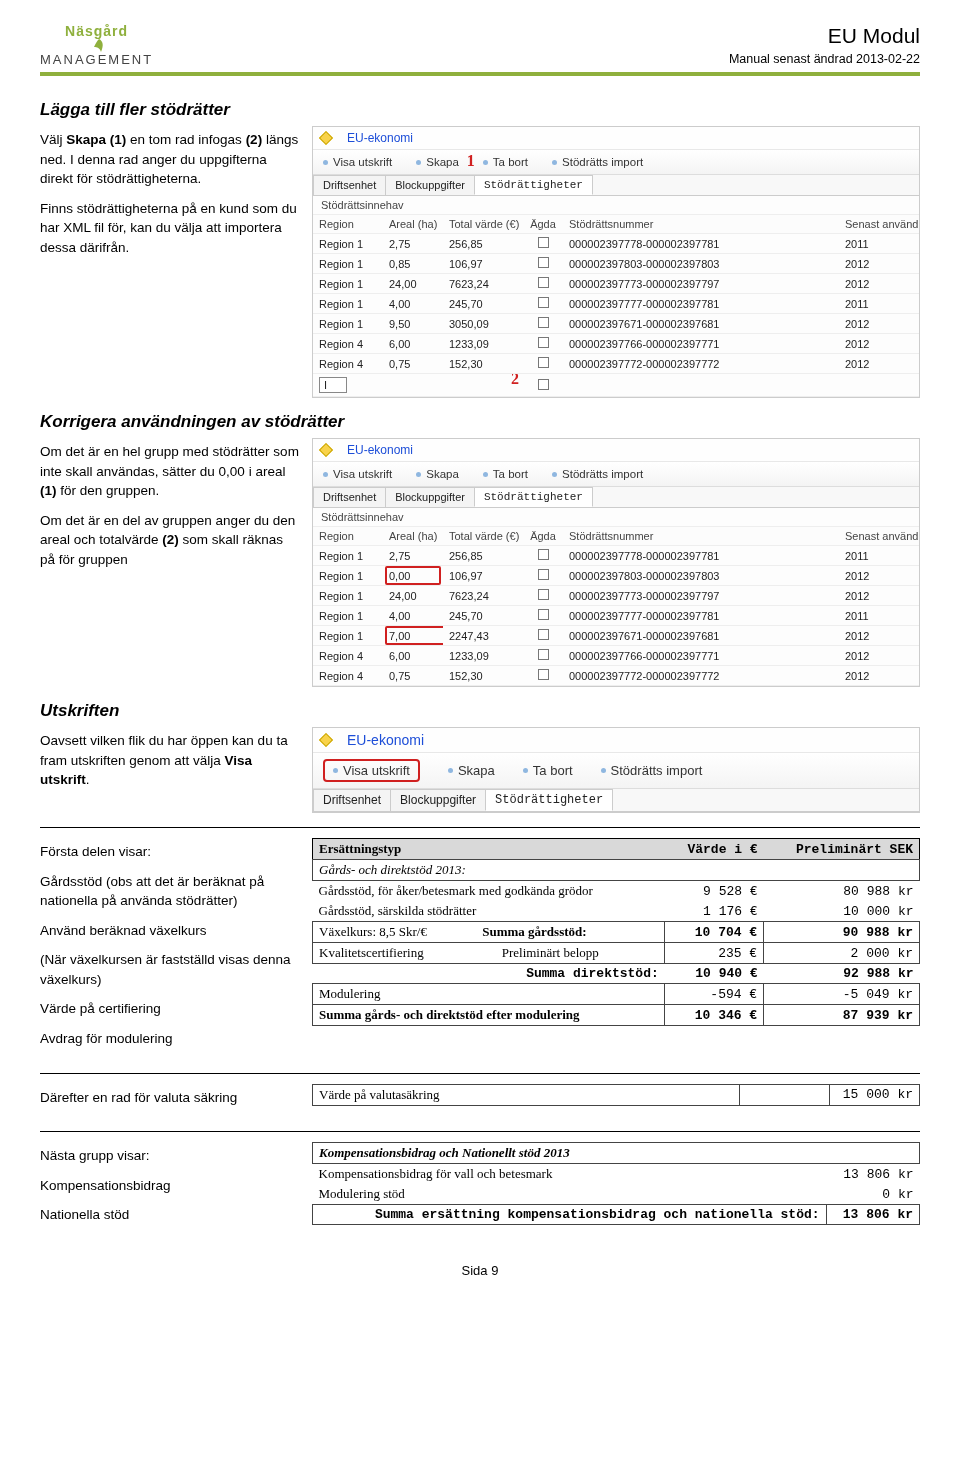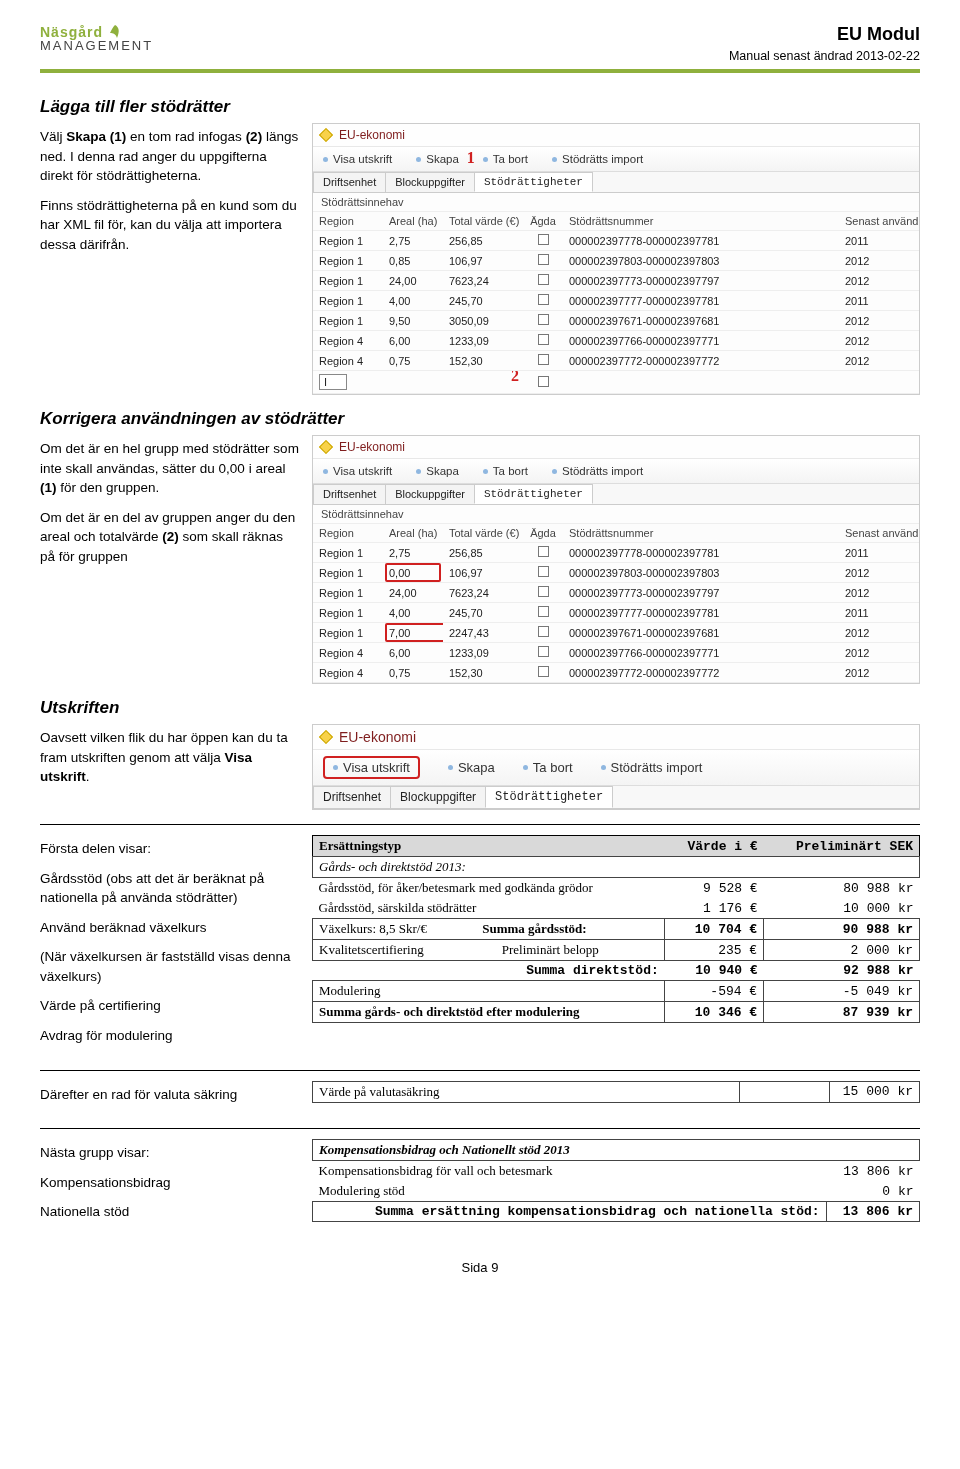--- a/index.html
+++ b/index.html
@@ -22,31 +22,32 @@
     margin-bottom: 24px;
   }
   .logo-block { line-height: 1; }
   .logo-top {
     color: #8fb03d;
     font-size: 14px;
     font-weight: bold;
     letter-spacing: 1px;
     display: flex;
     align-items: center;
+    flex-direction: column;
   }
   .logo-top svg { margin-left: 4px; }
   .logo-bottom {
     color: #444;
     font-size: 13px;
     letter-spacing: 2px;
     font-weight: 500;
     margin-top: -1px;
   }
   .header-right { text-align: right; font-size: 13px; }
-  .header-title { font-weight: bold; font-size: 18px; }
+  .header-title { font-weight: normal; font-size: 21px; }
   .header-sub { font-size: 12.5px; margin-top: 4px; }
   h3.section {
     font-style: italic;
     font-weight: bold;
     font-size: 17px;
     margin: 14px 0 6px 0;
   }
   .two-col {
     display: flex;
     align-items: flex-start;
@@ -67,24 +68,24 @@
   .app {
     font-family: Tahoma, Arial, sans-serif;
     font-size: 11px;
     background: #fdfdfd;
     color: #222;
   }
   .app-title {
     background: #fefefe;
     padding: 4px 8px;
     font-size: 12px;
-    color: #7f1d1d;
+    color: #1d4ed8;
     display: flex;
     align-items: center;
-    gap: 8px;
+    gap: 16px;
     border-bottom: 1px solid #e8e8e8;
   }
   .app-title .diamond {
     width: 10px; height: 10px;
     background: #f8d24a;
     transform: rotate(45deg);
     display: inline-block;
     border: 1px solid #c9a500;
   }
   .app-toolbar {

